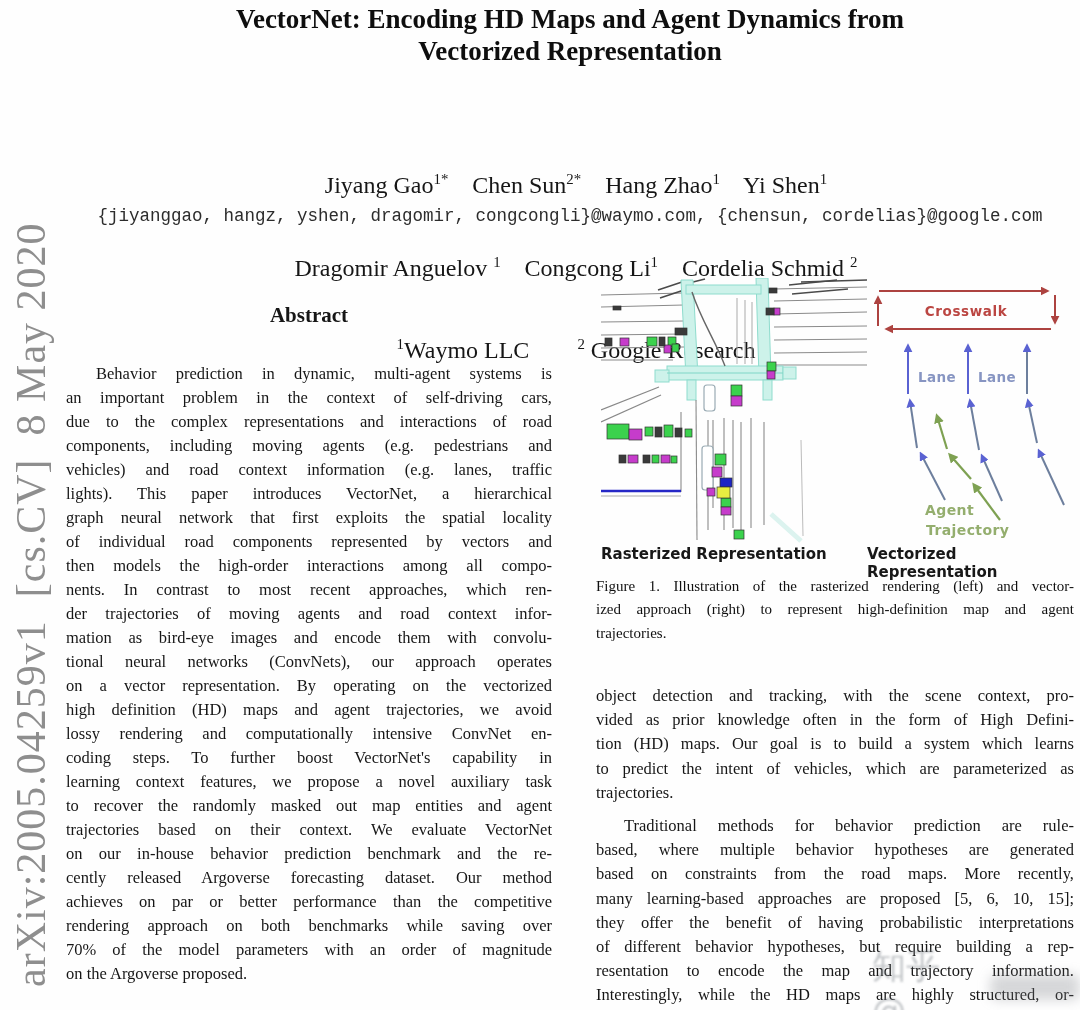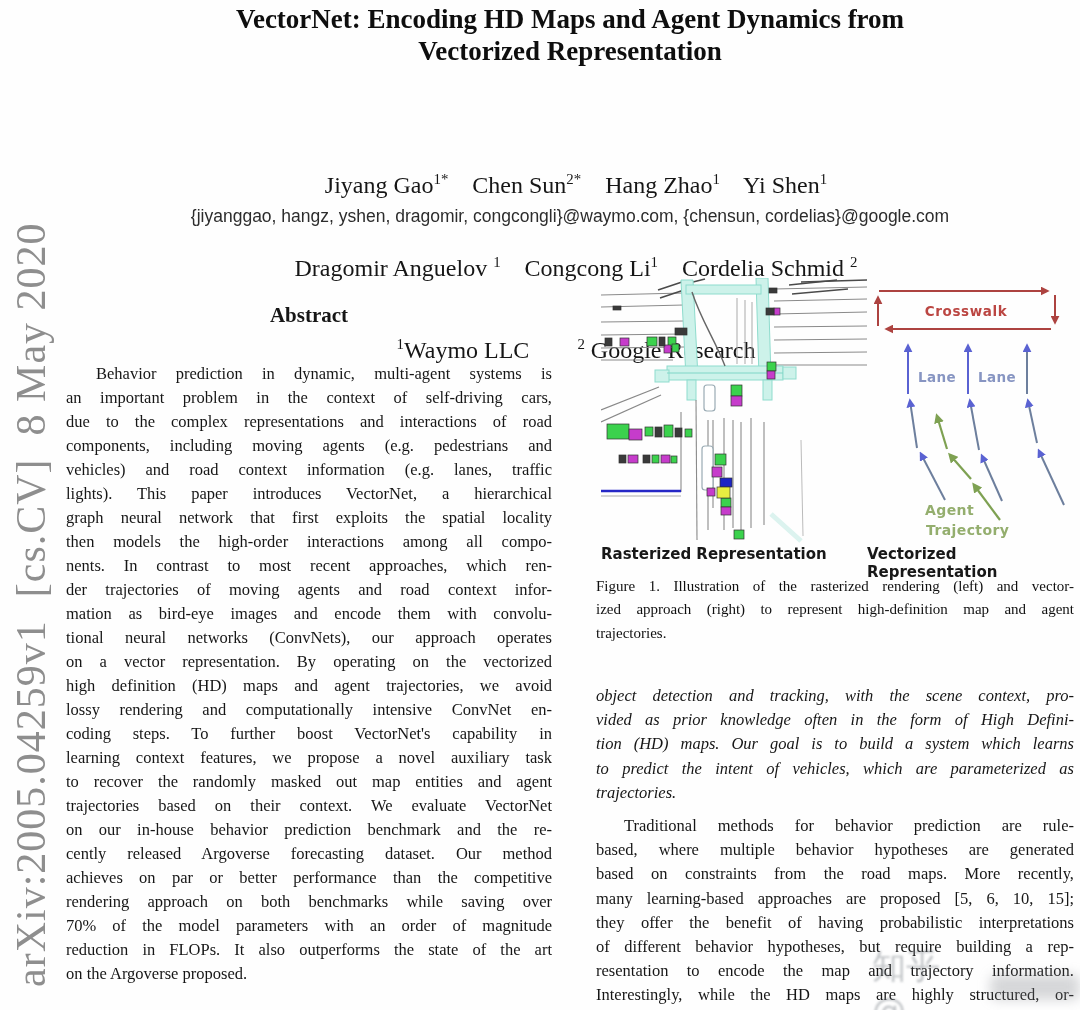--- a/index.html
+++ b/index.html
@@ -12,21 +12,21 @@
            font-size:42px; line-height:58px; color:#8e8e8e; white-space:pre;
            text-align:center; letter-spacing:1px; }
 
   
   .title { position:absolute; left:64px; top:3px; width:1012px; text-align:center;
            font-weight:bold; font-size:27px; line-height:32px; color:#0e0e0e; }
   .authors { position:absolute; left:70px; top:117px; width:1012px; text-align:center;
              font-size:24px; line-height:27.5px; white-space:pre-wrap; }
   .authors sup, .title sup { font-size:62%; line-height:0; }
   .emails { position:absolute; left:64px; top:206px; width:1012px; text-align:center;
-            font-family:Liberation Sans, sans-serif;
+            font-family:Liberation Mono, monospace;
             font-size:17.5px; color:#2c2c2c; }
 
   
   .col-left  { position:absolute; left:66px;  top:302px; width:486px; }
   .col-right { position:absolute; left:596px; top:278px; width:478px; height:732px; }
 
   .abs-h { margin:0; text-align:center; font-size:21px; font-weight:bold; line-height:26px; }
   .abs-body { margin-top:34px; font-size:16.5px; line-height:24px; }
 
   .jl { text-align:justify; text-align-last:justify; white-space:normal; }
@@ -36,21 +36,21 @@
   figure.fig { margin:0; position:absolute; left:5px; top:0; width:478px; height:292px; }
   .fig-raster { position:absolute; left:0; top:0; width:266px; height:266px; }
   .fig-vector { position:absolute; left:266px; top:0; width:212px; height:266px; }
   .fig-label { position:absolute; top:267px; font-family:"DejaVu Sans","Liberation Sans",sans-serif;
                font-weight:700; font-size:15px; color:#181818; text-align:left; }
   .fig-label.left  { left:0; width:266px; }
   .fig-label.right { left:266px; width:212px; }
 
   .caption { position:absolute; left:0; top:297px; width:478px; font-size:15px; line-height:23.3px; color:#101010; }
   .para { position:absolute; left:0; width:478px; font-size:16.5px; line-height:24.2px; }
-  .p1 { top:406px;font-style:italic; }
+  .p1 { top:406px; }
   .p2 { top:536px; }
 
   
   .cw    { font:700 13.5px "DejaVu Sans",sans-serif; letter-spacing:0.6px; fill:#bb4642; }
   .lane  { font:700 13.5px "DejaVu Sans",sans-serif; letter-spacing:0.4px; fill:#8795c2; }
   .agent { font:600 14px  "DejaVu Sans",sans-serif; letter-spacing:0.4px; fill:#94ae6e; }
 
   
   .watermark { position:absolute; left:872px; top:944px; display:flex; align-items:center; gap:8px;
                font-family:"DejaVu Sans","Liberation Sans",sans-serif; font-size:34px;
@@ -81,38 +81,38 @@
   <section class="col-left">
     <h2 class="abs-h">Abstract</h2>
     <div class="abs-body">
         <div class="jl" style="text-indent: 30px;">Behavior prediction in dynamic, multi-agent systems is</div>
         <div class="jl">an important problem in the context of self-driving cars,</div>
         <div class="jl">due to the complex representations and interactions of road</div>
         <div class="jl">components, including moving agents (e.g. pedestrians and</div>
         <div class="jl">vehicles) and road context information (e.g. lanes, traffic</div>
         <div class="jl">lights). This paper introduces VectorNet, a hierarchical</div>
         <div class="jl">graph neural network that first exploits the spatial locality</div>
+        <div class="jl">of individual road components represented by vectors and</div>
         <div class="jl">then models the high-order interactions among all compo-</div>
         <div class="jl">nents. In contrast to most recent approaches, which ren-</div>
         <div class="jl">der trajectories of moving agents and road context infor-</div>
         <div class="jl">mation as bird-eye images and encode them with convolu-</div>
         <div class="jl">tional neural networks (ConvNets), our approach operates</div>
         <div class="jl">on a vector representation. By operating on the vectorized</div>
         <div class="jl">high definition (HD) maps and agent trajectories, we avoid</div>
         <div class="jl">lossy rendering and computationally intensive ConvNet en-</div>
         <div class="jl">coding steps. To further boost VectorNet's capability in</div>
         <div class="jl">learning context features, we propose a novel auxiliary task</div>
         <div class="jl">to recover the randomly masked out map entities and agent</div>
         <div class="jl">trajectories based on their context. We evaluate VectorNet</div>
         <div class="jl">on our in-house behavior prediction benchmark and the re-</div>
         <div class="jl">cently released Argoverse forecasting dataset. Our method</div>
         <div class="jl">achieves on par or better performance than the competitive</div>
         <div class="jl">rendering approach on both benchmarks while saving over</div>
         <div class="jl">70% of the model parameters with an order of magnitude</div>
-        <div class="jl">reduction in FLOPs. It also outperforms the state of the art</div>
         <div class="jl">on the Argoverse proposed.</div>
       </div>
   </section>
 
   <section class="col-right">
 
     <figure class="fig">
 
       <svg class="fig-raster" viewBox="0 0 266 266">
 

